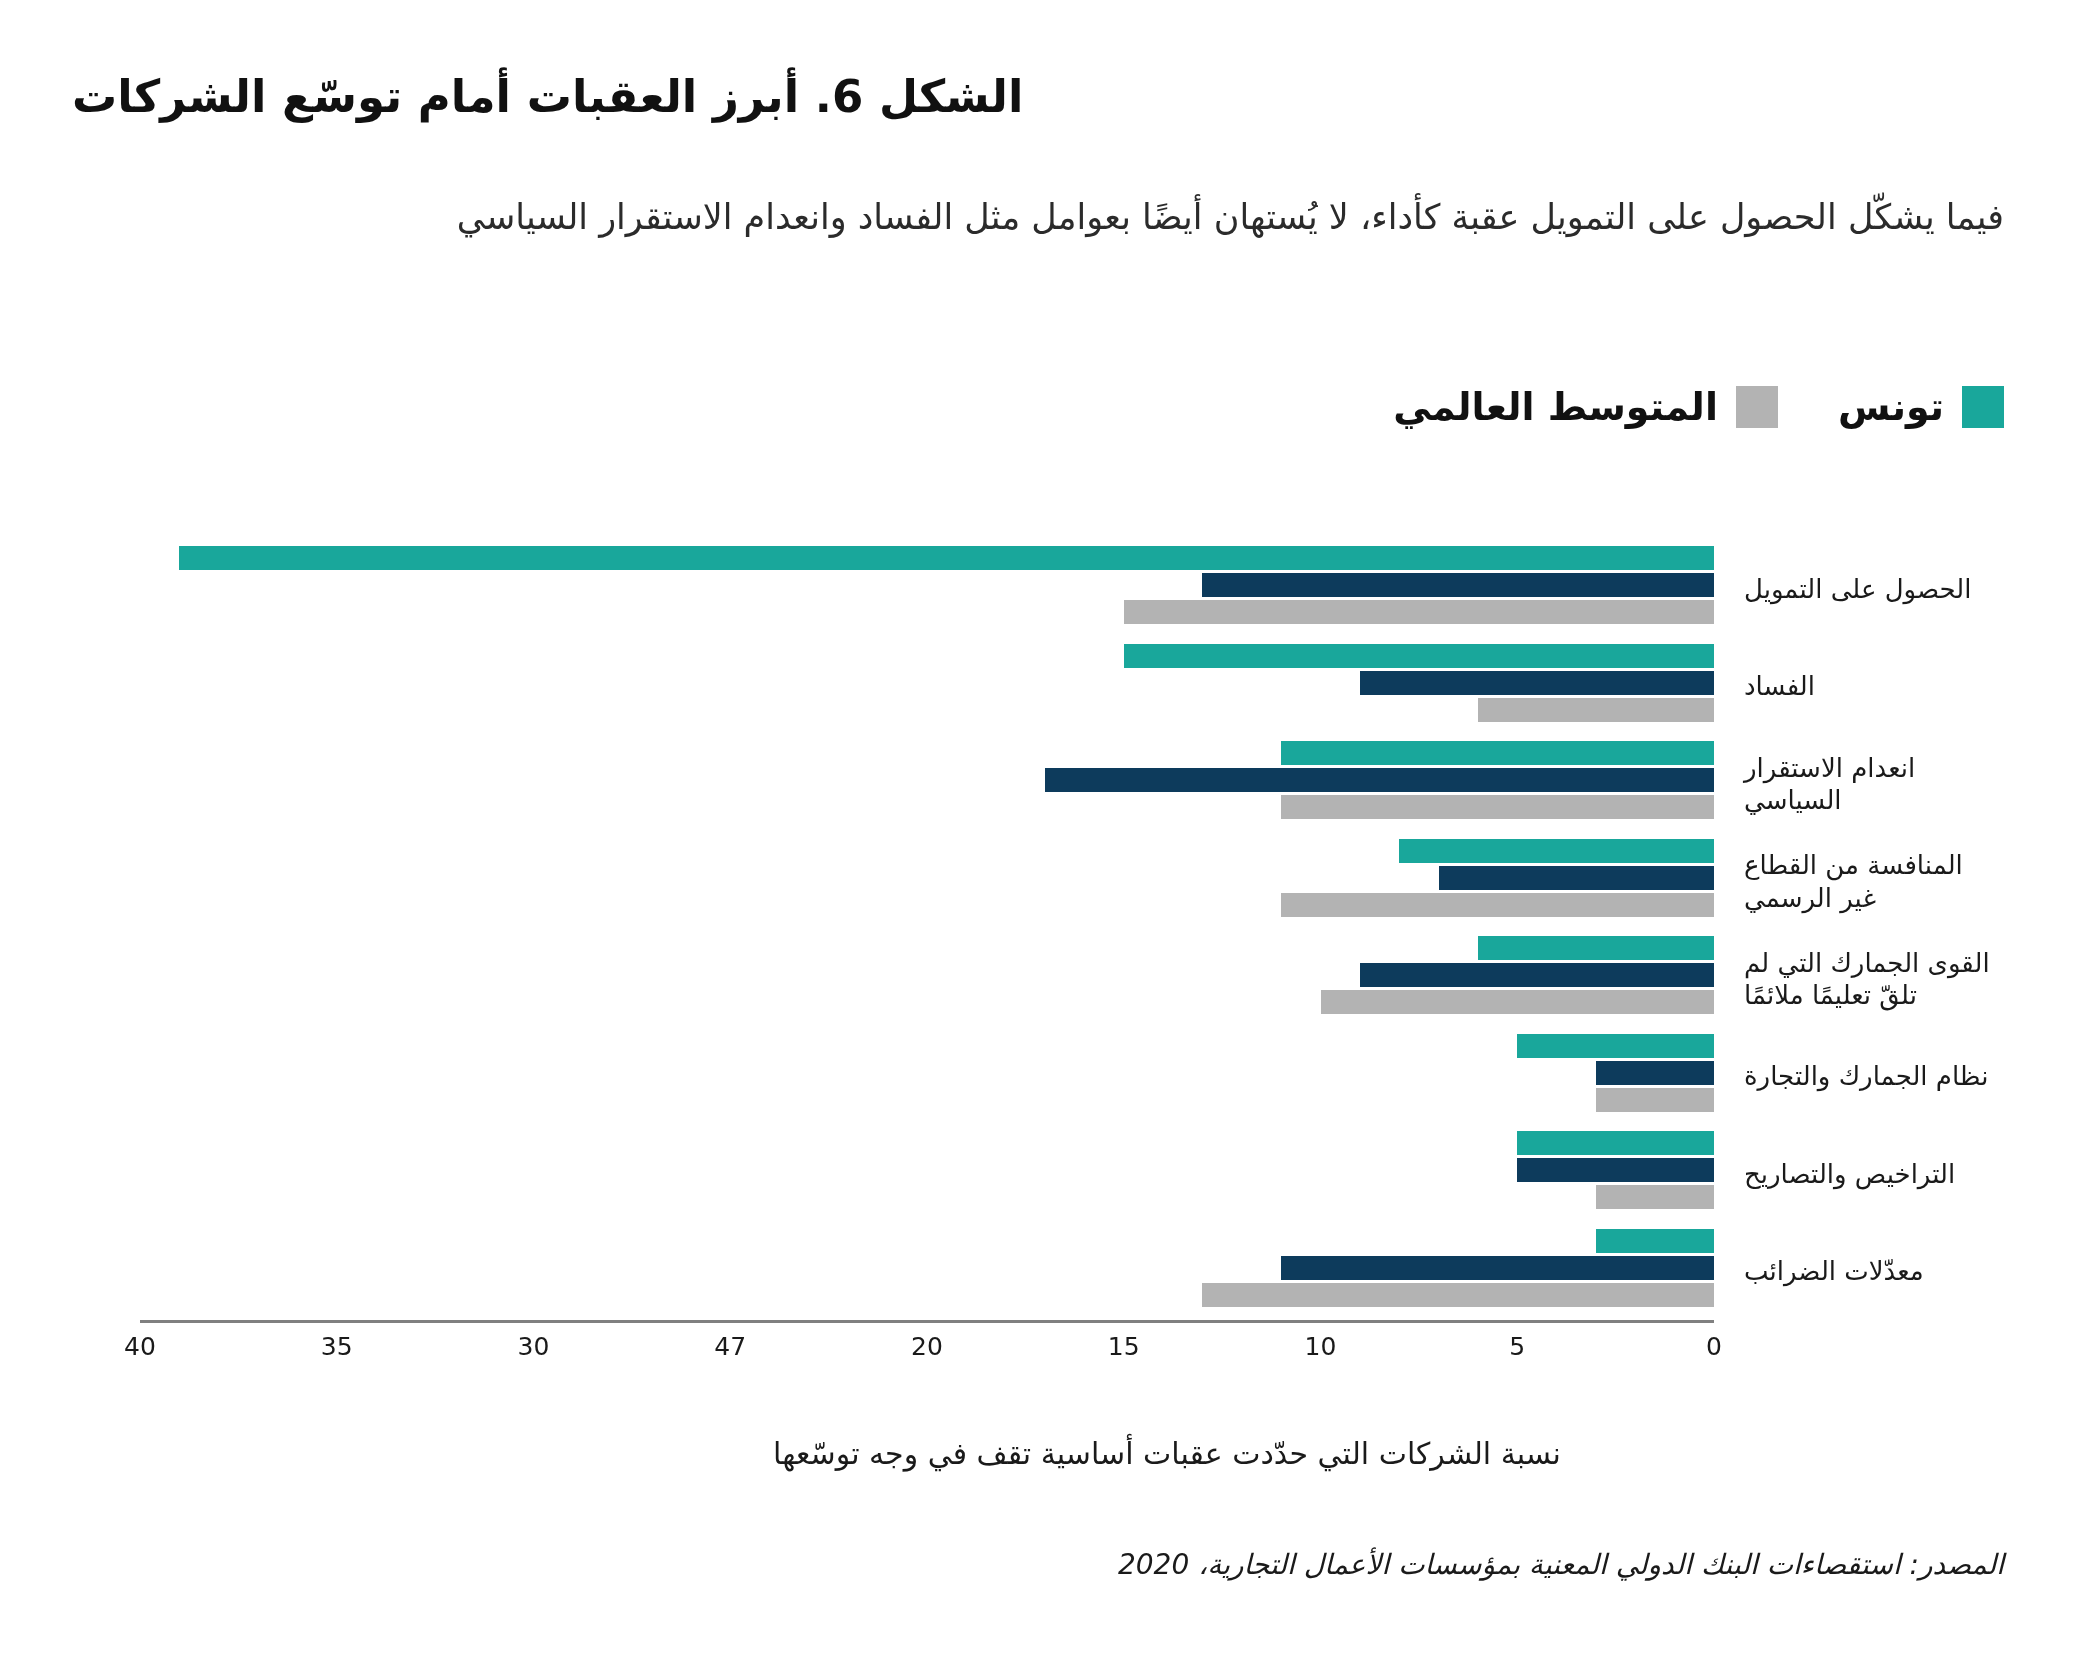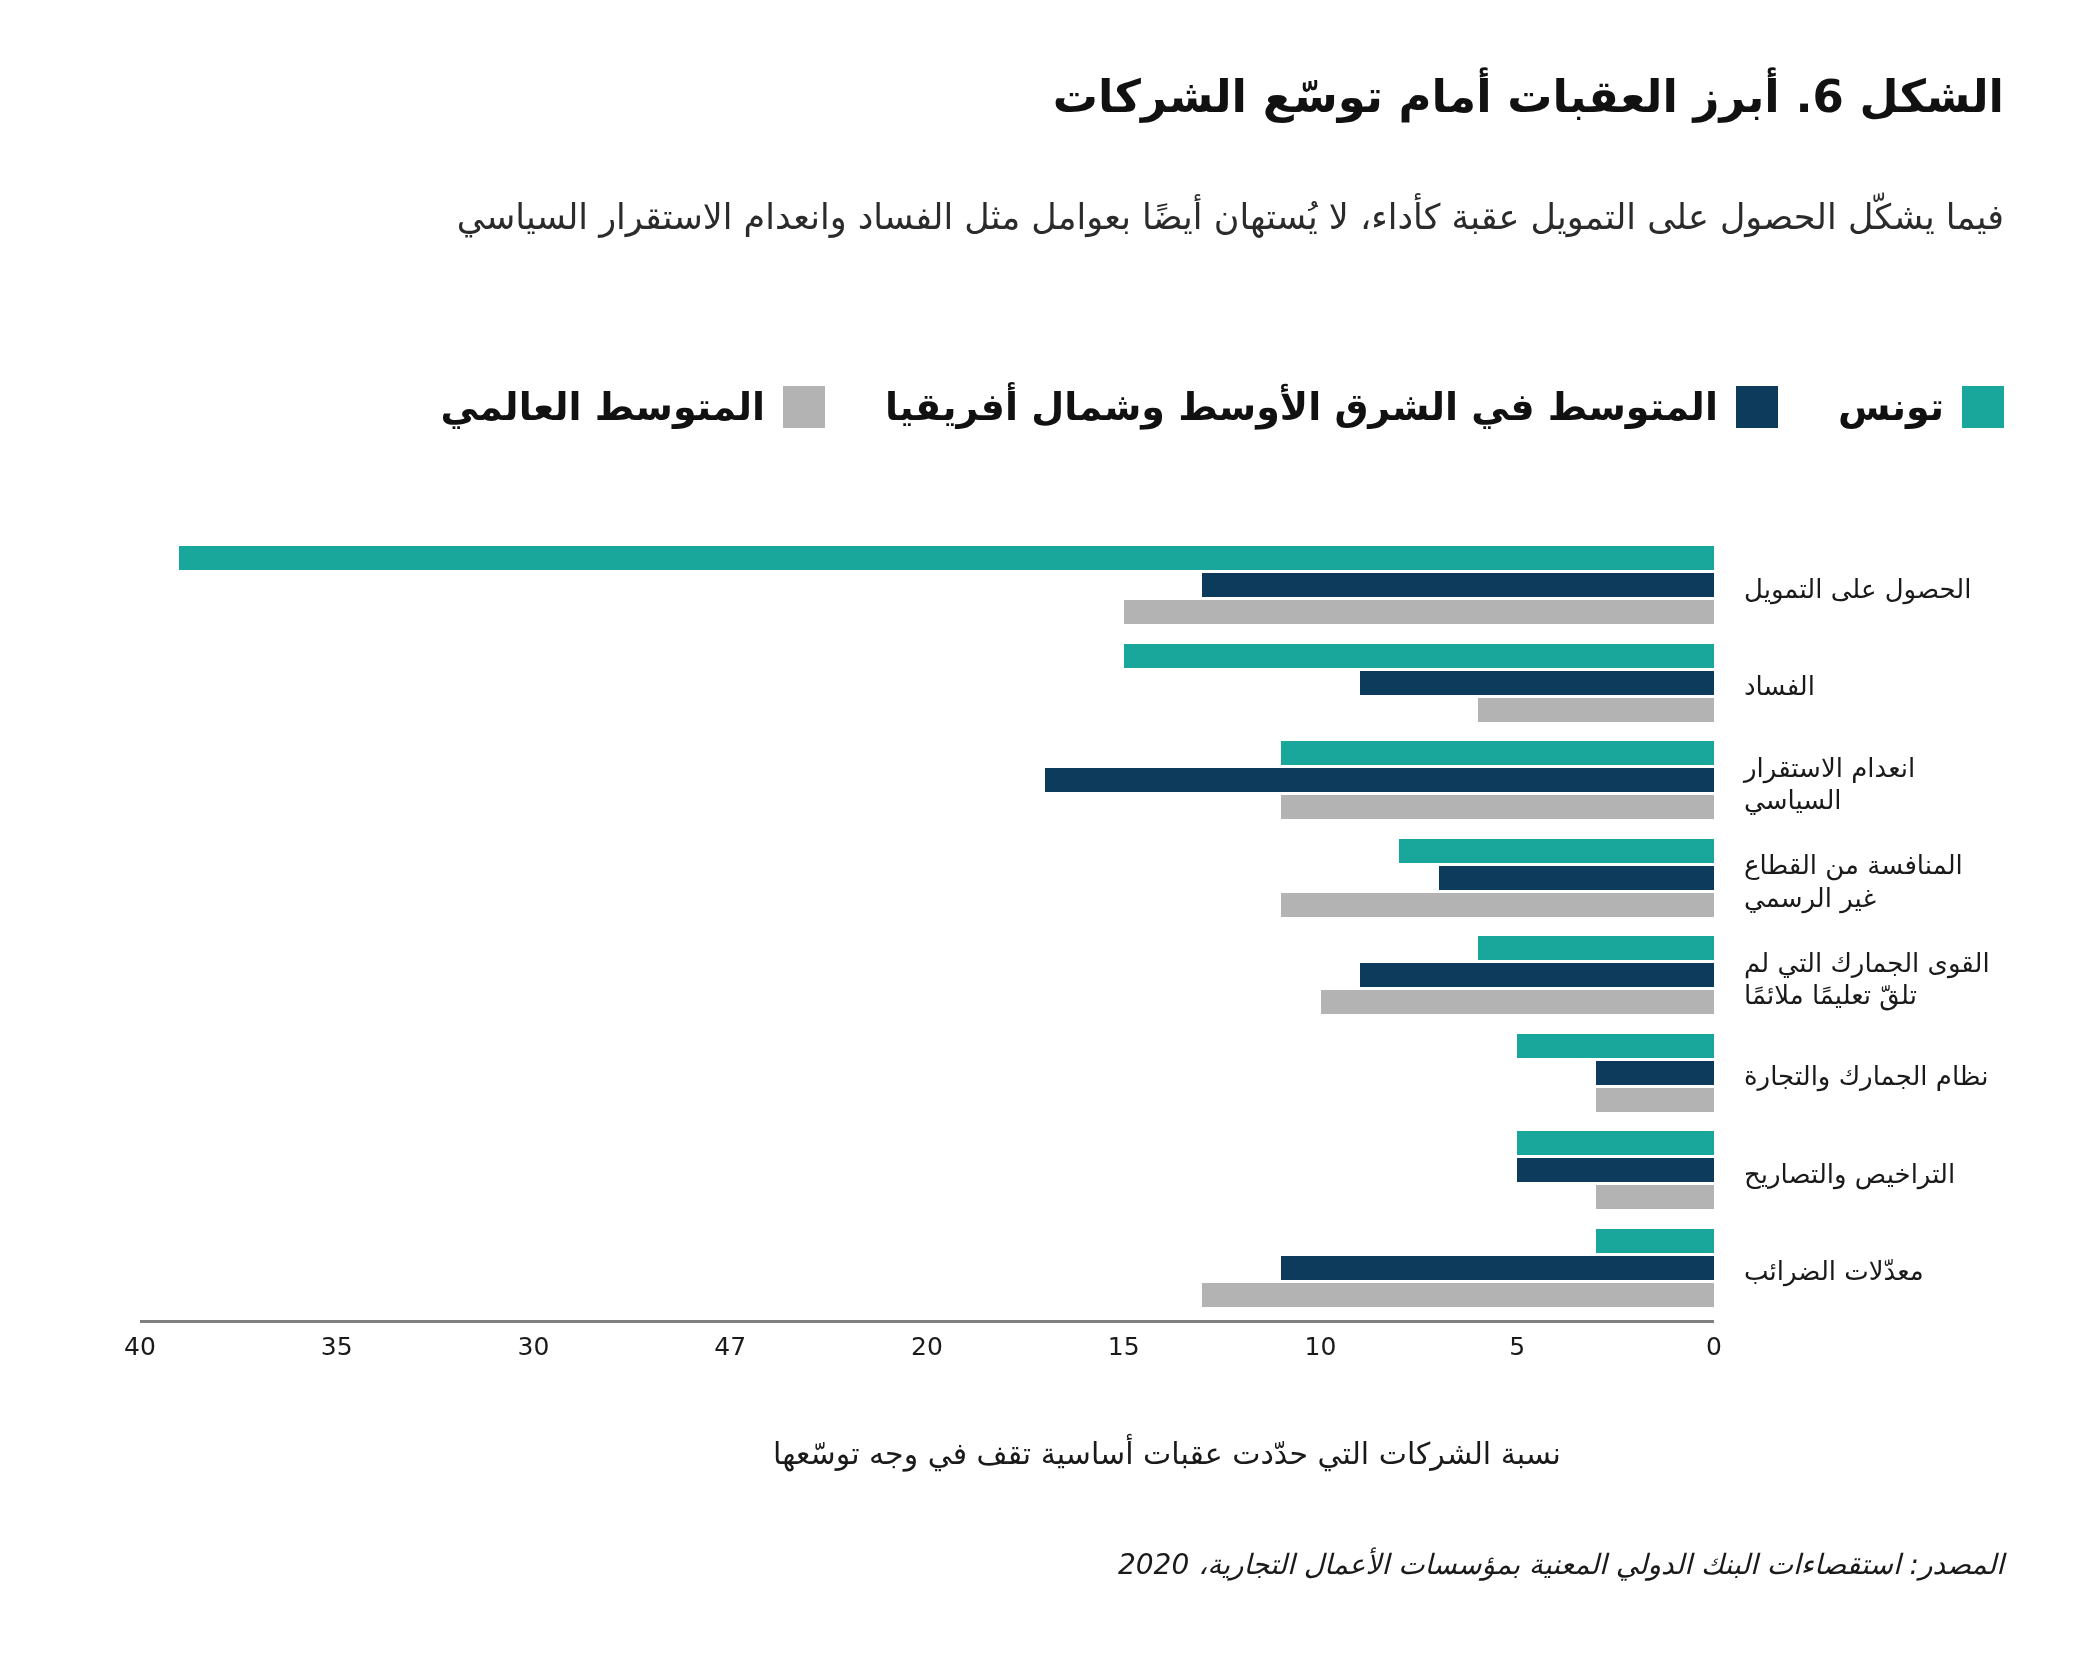--- a/index.html
+++ b/index.html
@@ -21,21 +21,21 @@
     box-sizing: border-box;
     padding: 0;
   }
 
   
   .title {
     position: absolute;
     top: 70px;
     right: 80px;
     left: 72px;
-    text-align: right;
+    text-align: left;
     font-size: 45px;
     font-weight: bold;
     color: #111111;
     letter-spacing: 0;
   }
   .subtitle {
     position: absolute;
     top: 192px;
     right: 80px;
     left: 330px;
@@ -167,24 +167,20 @@
 
 <div class="page">
 
   <div class="title">الشكل 6. أبرز العقبات أمام توسّع الشركات</div>
   <div class="subtitle">فيما يشكّل الحصول على التمويل عقبة كأداء، لا يُستهان أيضًا بعوامل مثل الفساد وانعدام الاستقرار السياسي</div>
 
   <div class="legend" id="legend">
       <div class="legend-item">
         <span class="legend-swatch" style="background: rgb(25, 167, 155);"></span>
         <span class="legend-label">تونس</span>
-      </div>
-      <div class="legend-item">
-        <span class="legend-swatch" style="background: rgb(13, 59, 92);"></span>
-        <span class="legend-label">المتوسط في الشرق الأوسط وشمال أفريقيا</span>
       </div>
       <div class="legend-item">
         <span class="legend-swatch" style="background: rgb(179, 179, 179);"></span>
         <span class="legend-label">المتوسط العالمي</span>
       </div>
     </div>
 
   <div class="chart">
     <div class="cat-labels" id="cat-labels">
         <div class="cat-label" style="top: 48.75px;">الحصول على التمويل</div>

